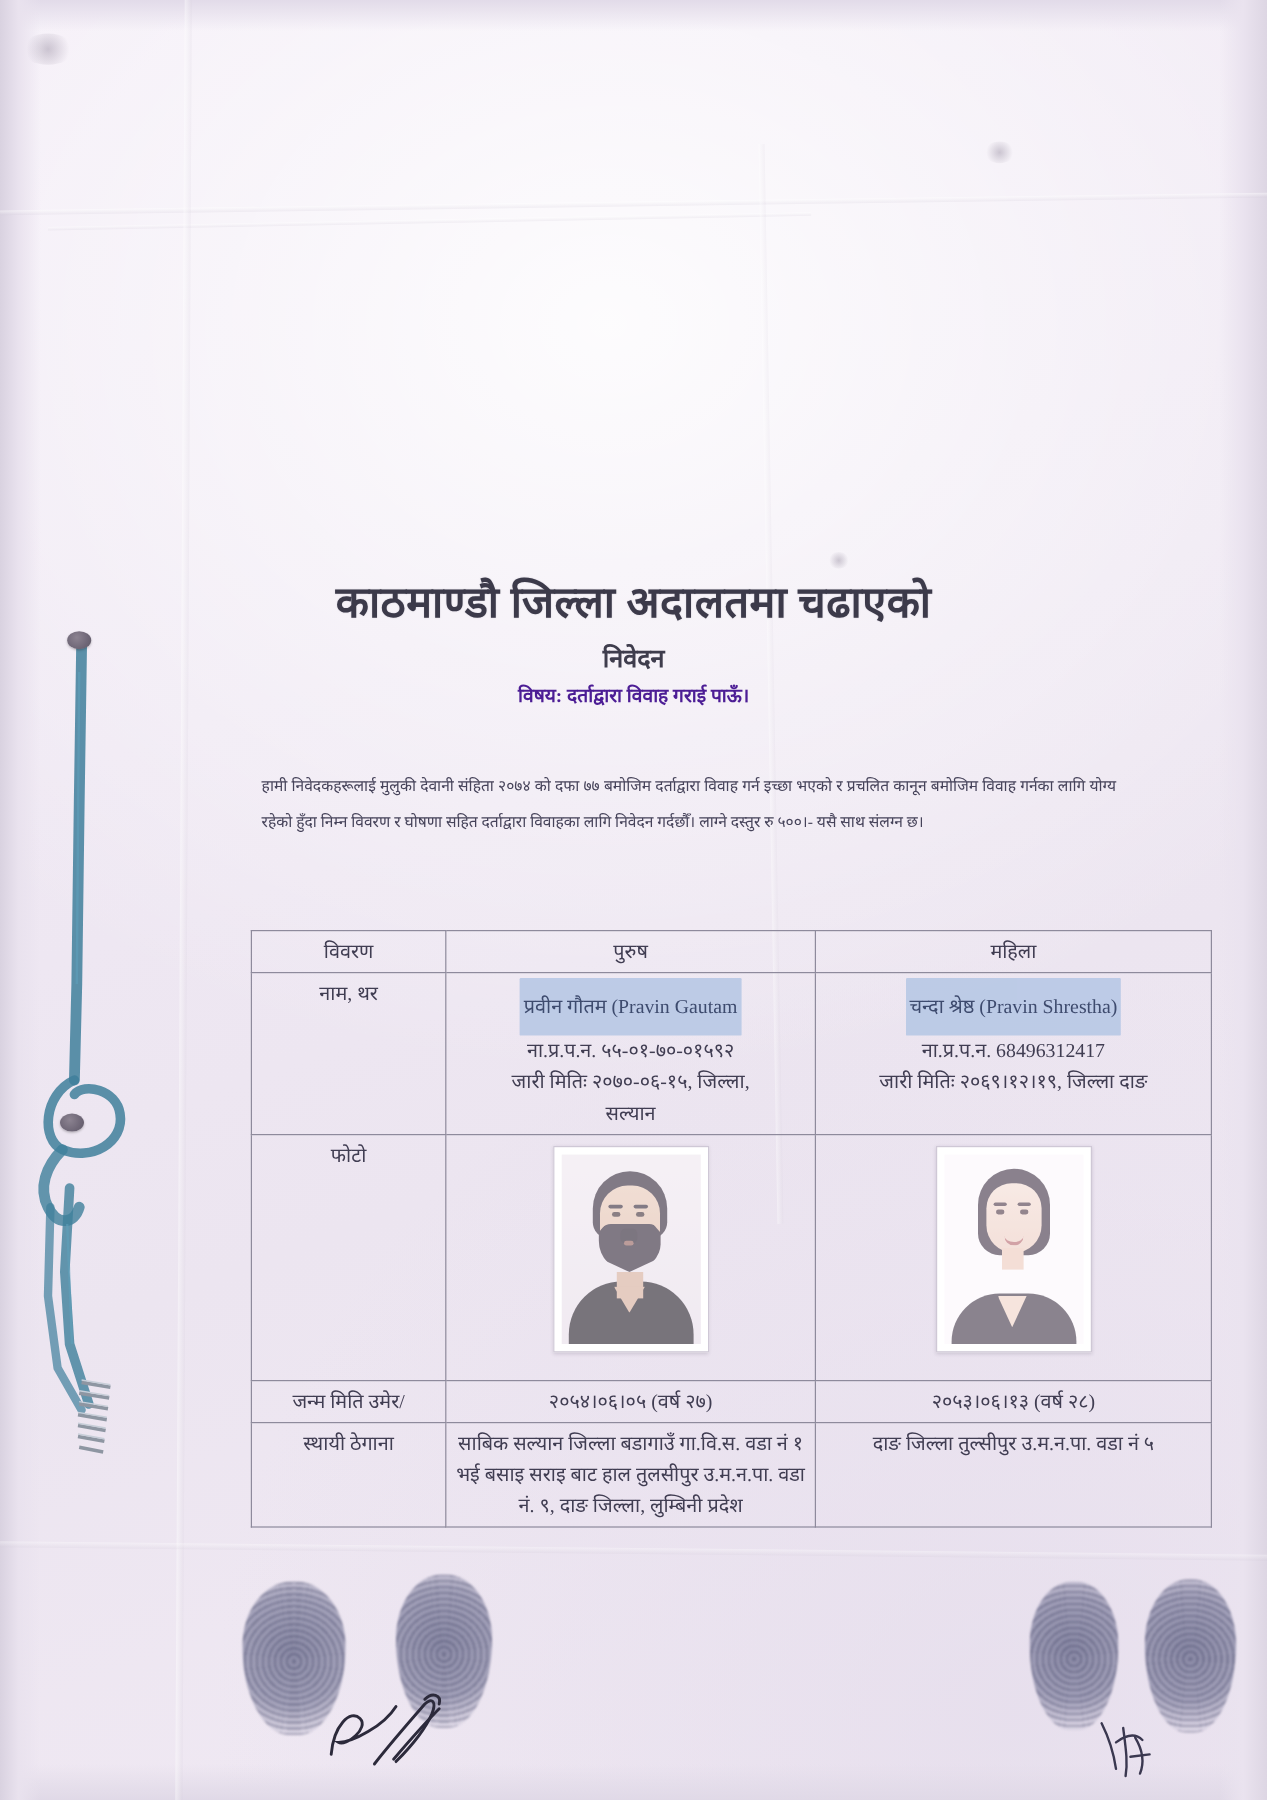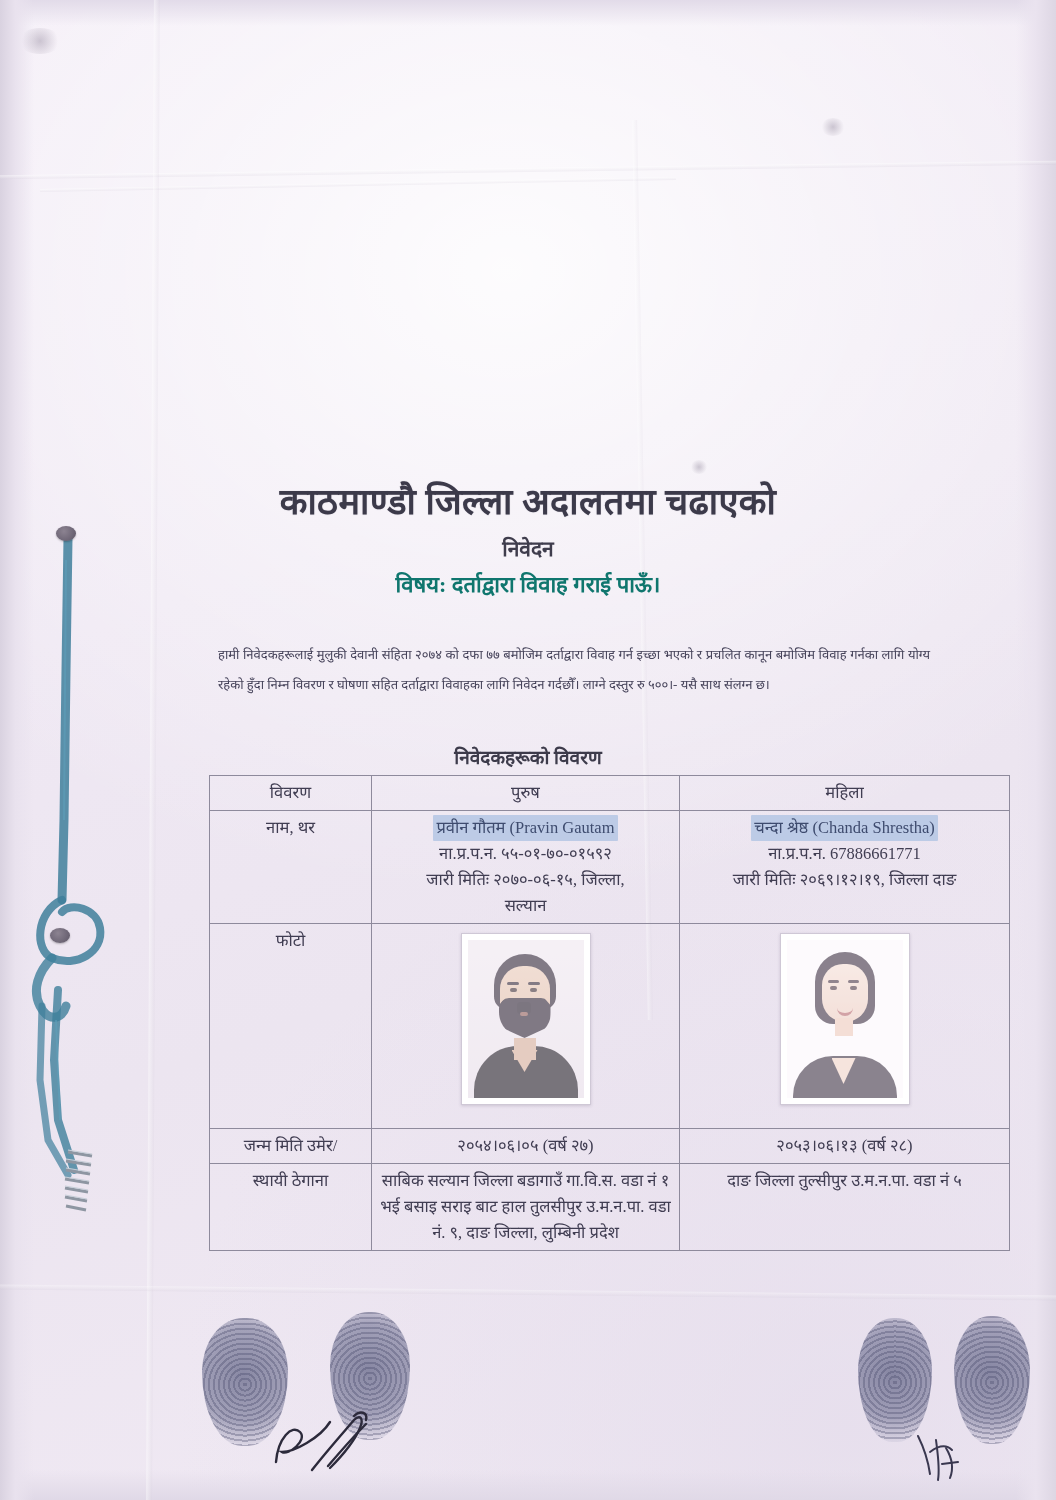--- a/index.html
+++ b/index.html
@@ -88,21 +88,21 @@
   .doc-subtitle {
     position: absolute; left: 0; right: 0; top: 534px;
     text-align: center;
     font-family: "Liberation Serif", "DejaVu Serif", serif;
     font-weight: 700; font-size: 21px; color: #3f3d4d;
   }
   .doc-subject {
     position: absolute; left: 0; right: 0; top: 568px;
     text-align: center;
     font-family: "Liberation Serif", "DejaVu Serif", serif;
-    font-weight: 700; font-size: 22px; color: #0f766e;
+    font-weight: 700; font-size: 16px; color: #4c1d95;
   }
   .body-para {
     position: absolute;
     left: 218px; width: 712px; top: 640px;
     font-family: "Liberation Serif", "DejaVu Serif", serif;
     font-size: 13px;
     line-height: 30px;
     color: #46435a;
     text-align: justify;
   }
@@ -131,21 +131,21 @@
     line-height: 26px;
     text-align: center;
   }
   .col-label { width: 162px; }
   .col-male  { width: 308px; }
   .col-female{ width: 330px; }
   .hl-name {
     display: inline-block;
     background: #b9c9e6;
     color: #2f3e63;
-    padding: 0 3px;
+    padding: 11px 3px;
     border-radius: 1px;
     opacity: .92;
     filter: blur(.3px);
   }
   .photo-cell { height: 196px; }
 
   
   .photo-frame {
     width: 128px; height: 170px;
     margin: 5px auto 0 auto;
@@ -269,21 +269,20 @@
       </g>
     </svg>
   </div>
 
   <div class="doc-title">काठमाण्डौ जिल्ला अदालतमा चढाएको</div>
   <div class="doc-subtitle">निवेदन</div>
   <div class="doc-subject">विषय: दर्ताद्वारा विवाह गराई पाऊँ।</div>
 
   <div class="body-para">हामी निवेदकहरूलाई मुलुकी देवानी संहिता २०७४ को दफा ७७ बमोजिम दर्ताद्वारा विवाह गर्न इच्छा भएको र  प्रचलित कानून बमोजिम विवाह गर्नका लागि योग्य रहेको हुँदा निम्न विवरण र घोषणा सहित दर्ताद्वारा विवाहका लागि निवेदन गर्दछौँ। लाग्ने दस्तुर रु ५००।- यसै साथ संलग्न छ।</div>
 
-  <div class="table-heading">निवेदकहरूको विवरण</div>
 
   <table class="tbl">
     <colgroup>
       <col class="col-label">
         <col class="col-male">
         <col class="col-female">
     </colgroup>
     <tbody>
       <tr>
         <td>विवरण</td>
@@ -293,22 +292,22 @@
 
       <tr>
         <td>नाम, थर</td>
         <td>
           <span class="hl-name">प्रवीन गौतम (Pravin Gautam</span><br>
           <span>ना.प्र.प.न. ५५-०१-७०-०१५९२</span><br>
           <span>जारी मितिः २०७०-०६-१५, जिल्ला,</span><br>
           <span>सल्यान</span>
         </td>
         <td>
-          <span class="hl-name">चन्दा श्रेष्ठ (Chanda Shrestha)</span><br>
-          <span>ना.प्र.प.न. 67886661771</span><br>
+          <span class="hl-name">चन्दा श्रेष्ठ (Pravin Shrestha)</span><br>
+          <span>ना.प्र.प.न. 68496312417</span><br>
           <span>जारी मितिः २०६९।१२।१९, जिल्ला दाङ</span>
         </td>
       </tr>
 
       <tr>
         <td class="photo-cell">फोटो</td>
         <td class="photo-cell">
           <div class="photo-frame">
             <div class="photo-inner">
               <div class="m-bg"></div>

